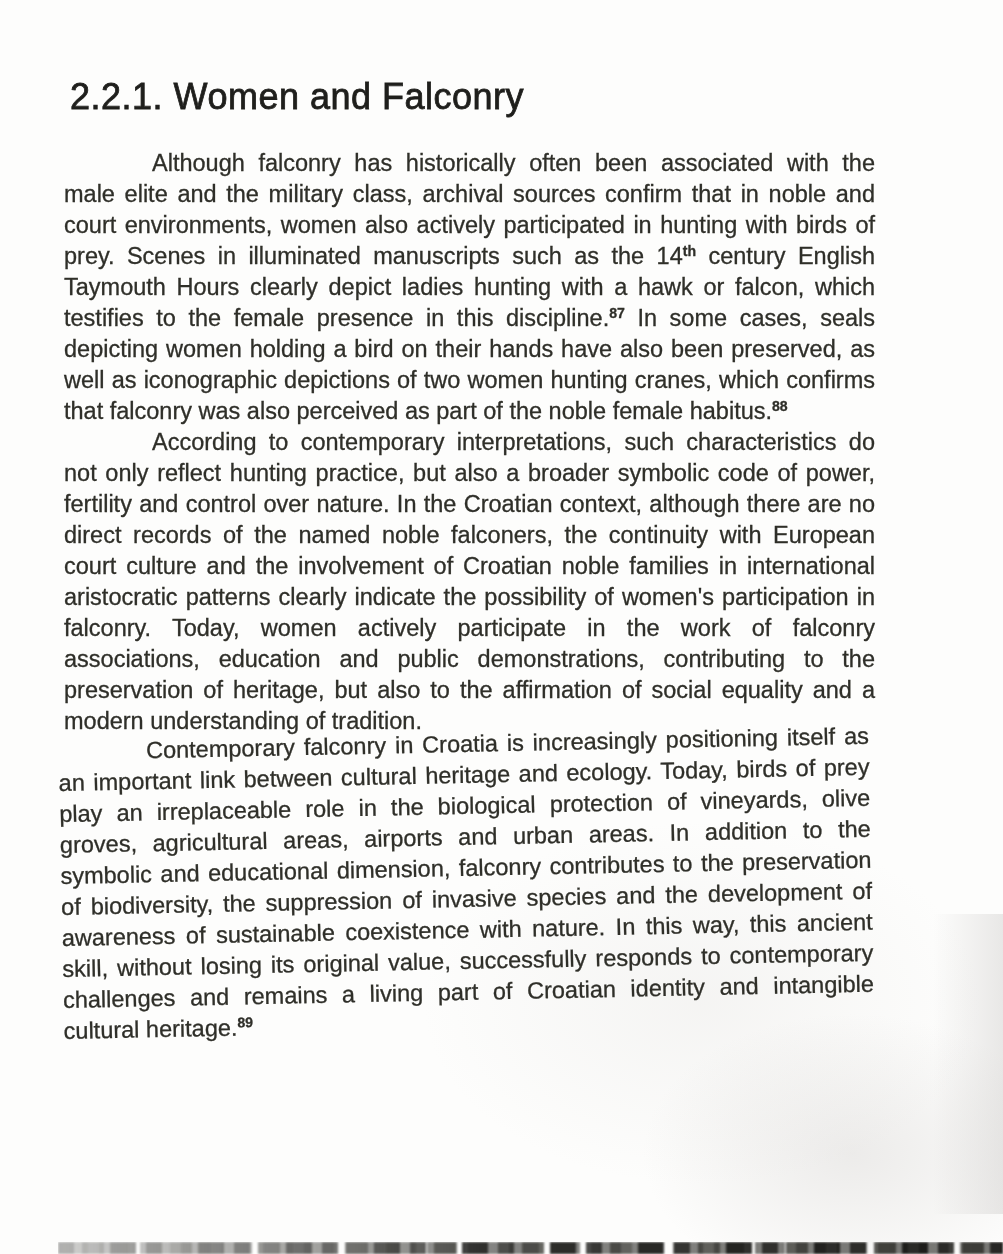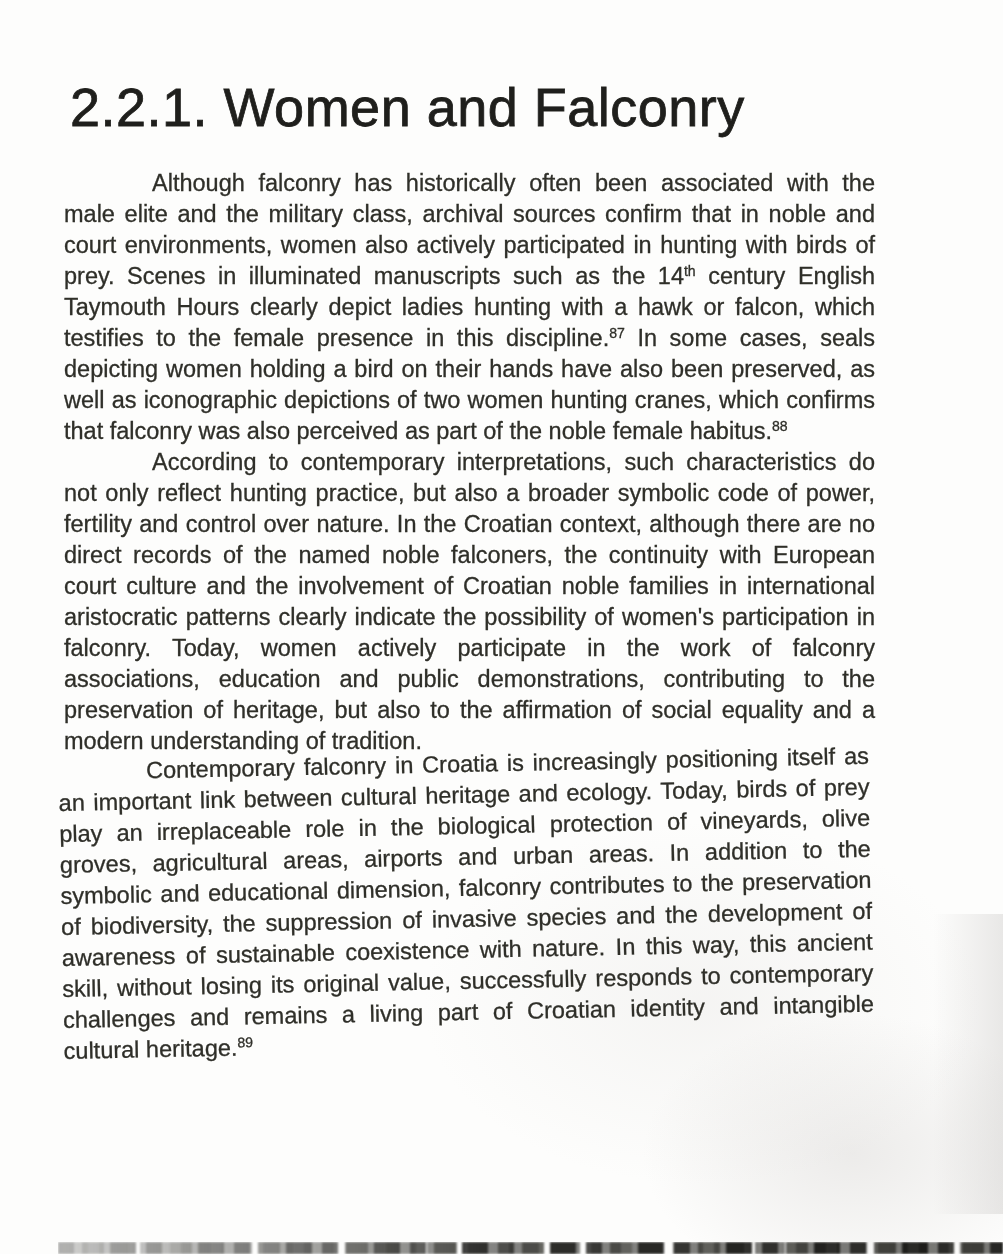--- a/index.html
+++ b/index.html
@@ -15,21 +15,21 @@
     background:
       radial-gradient(ellipse 300px 200px at 85% 92%, rgba(205,202,200,0.35), rgba(205,202,200,0) 70%),
       radial-gradient(ellipse 400px 260px at 70% 80%, rgba(215,213,210,0.22), rgba(215,213,210,0) 70%),
       #fdfdfc;
     overflow: hidden;
     font-family: "Liberation Sans", "DejaVu Sans", sans-serif;
     color: #2d2d28;
   }
   .heading {
     margin: 76px 0 0 70px;
-    font-size: 54px;
+    font-size: 36px;
     font-weight: normal;
     letter-spacing: 0.5px;
     color: #1f1f1c;
     -webkit-text-stroke: 0.8px #1f1f1c;
   }
   .body-text {
     margin: 30px 128px 0 64px;
     font-size: 23.5px;
     line-height: 31px;
     text-align: justify;
@@ -44,20 +44,21 @@
   .body-text p.tilted {
     transform: rotate(-1.15deg);
     transform-origin: 0 100%;
   }
   sup {
     font-size: 60%;
     line-height: 0;
     vertical-align: baseline;
     position: relative;
     top: -0.55em;
+    font-weight: bold;
   }
   .edge-shade {
     position: absolute;
     right: 0;
     bottom: 40px;
     width: 70px;
     height: 300px;
     background: linear-gradient(to left, rgba(185,182,180,0.30), rgba(185,182,180,0));
     pointer-events: none;
   }

